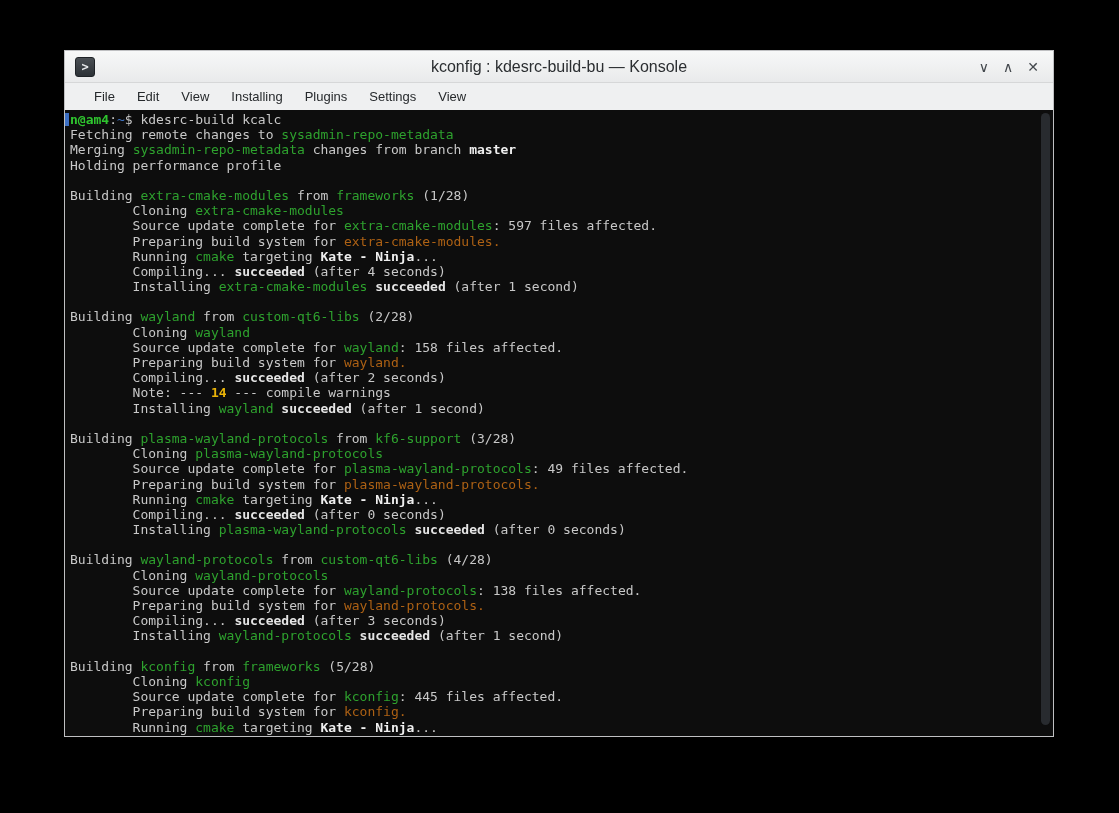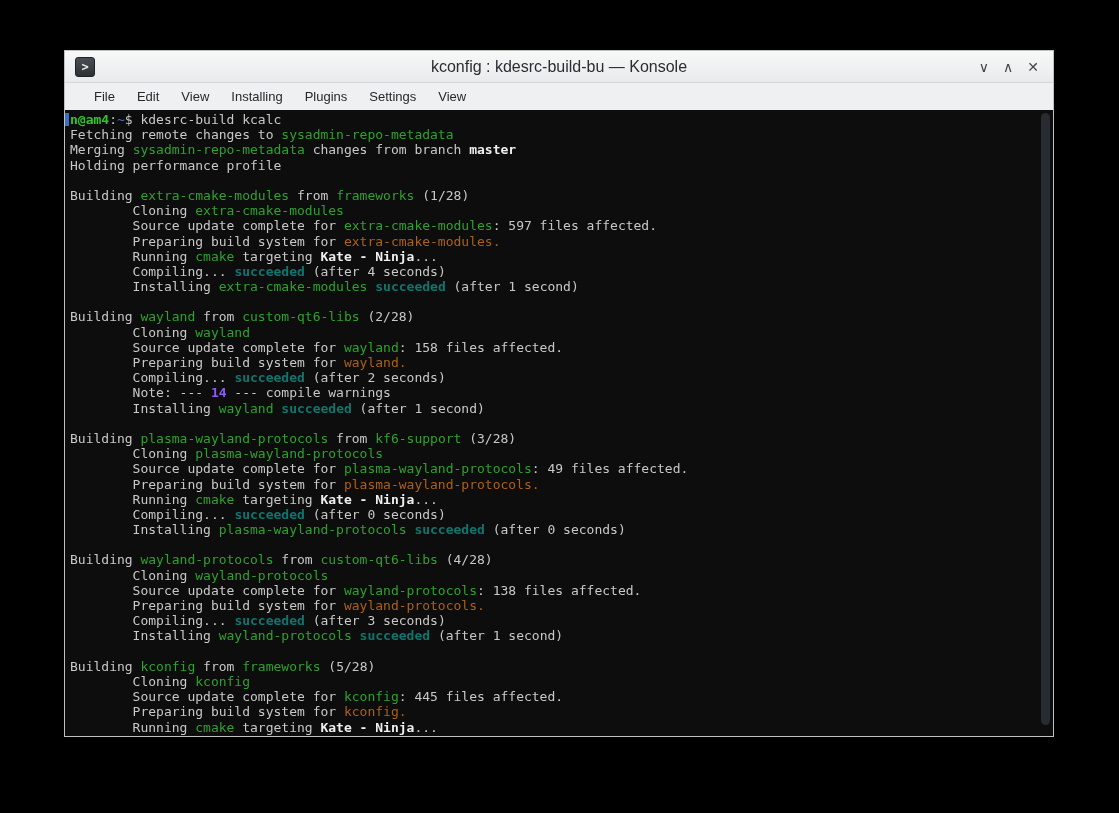--- a/index.html
+++ b/index.html
@@ -73,25 +73,25 @@
   .term-text{
     position:absolute;left:5px;top:2px;right:16px;bottom:0;
     font-family:"DejaVu Sans Mono",monospace;
     font-size:13px;line-height:15.2px;
     white-space:pre;
     color:#c8c8c8;
   }
   .term-line{height:15.2px;position:relative;}
   .c-fg{color:#c8c8c8;}
   .c-g {color:#2ea22e;}
-  .c-G {color:#0f766e;font-weight:bold;}
+  .c-G {color:#e5e5e5;font-weight:bold;}
   .c-P {color:#2fc52f;font-weight:bold;margin-top:20px;}
   .c-B {color:#efefef;font-weight:bold;}
   .c-o {color:#ad6114;}
-  .c-Y {color:#8b5cf6;font-weight:bold;}
+  .c-Y {color:#eab308;font-weight:bold;}
   .c-b {color:#3f71bf;}
   .c-bar{
     position:absolute;left:-5px;top:1px;
     width:4px;height:13px;
     background:#3c6fc4;
     display:inline-block;
   }
   
   .scrollbar{
     position:absolute;top:1px;bottom:1px;right:1px;width:13px;

